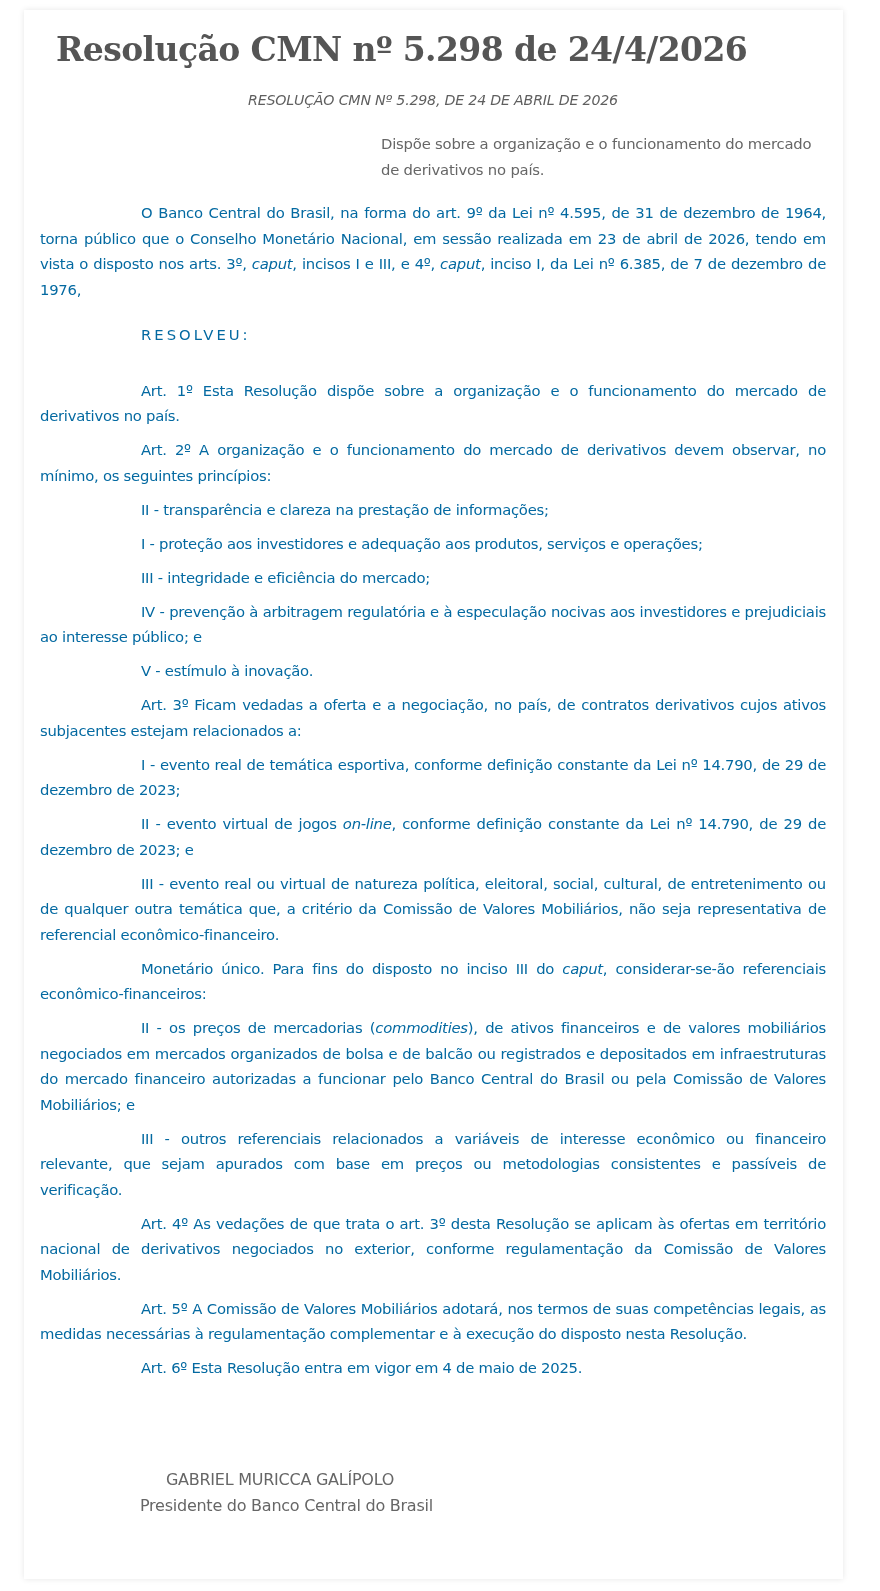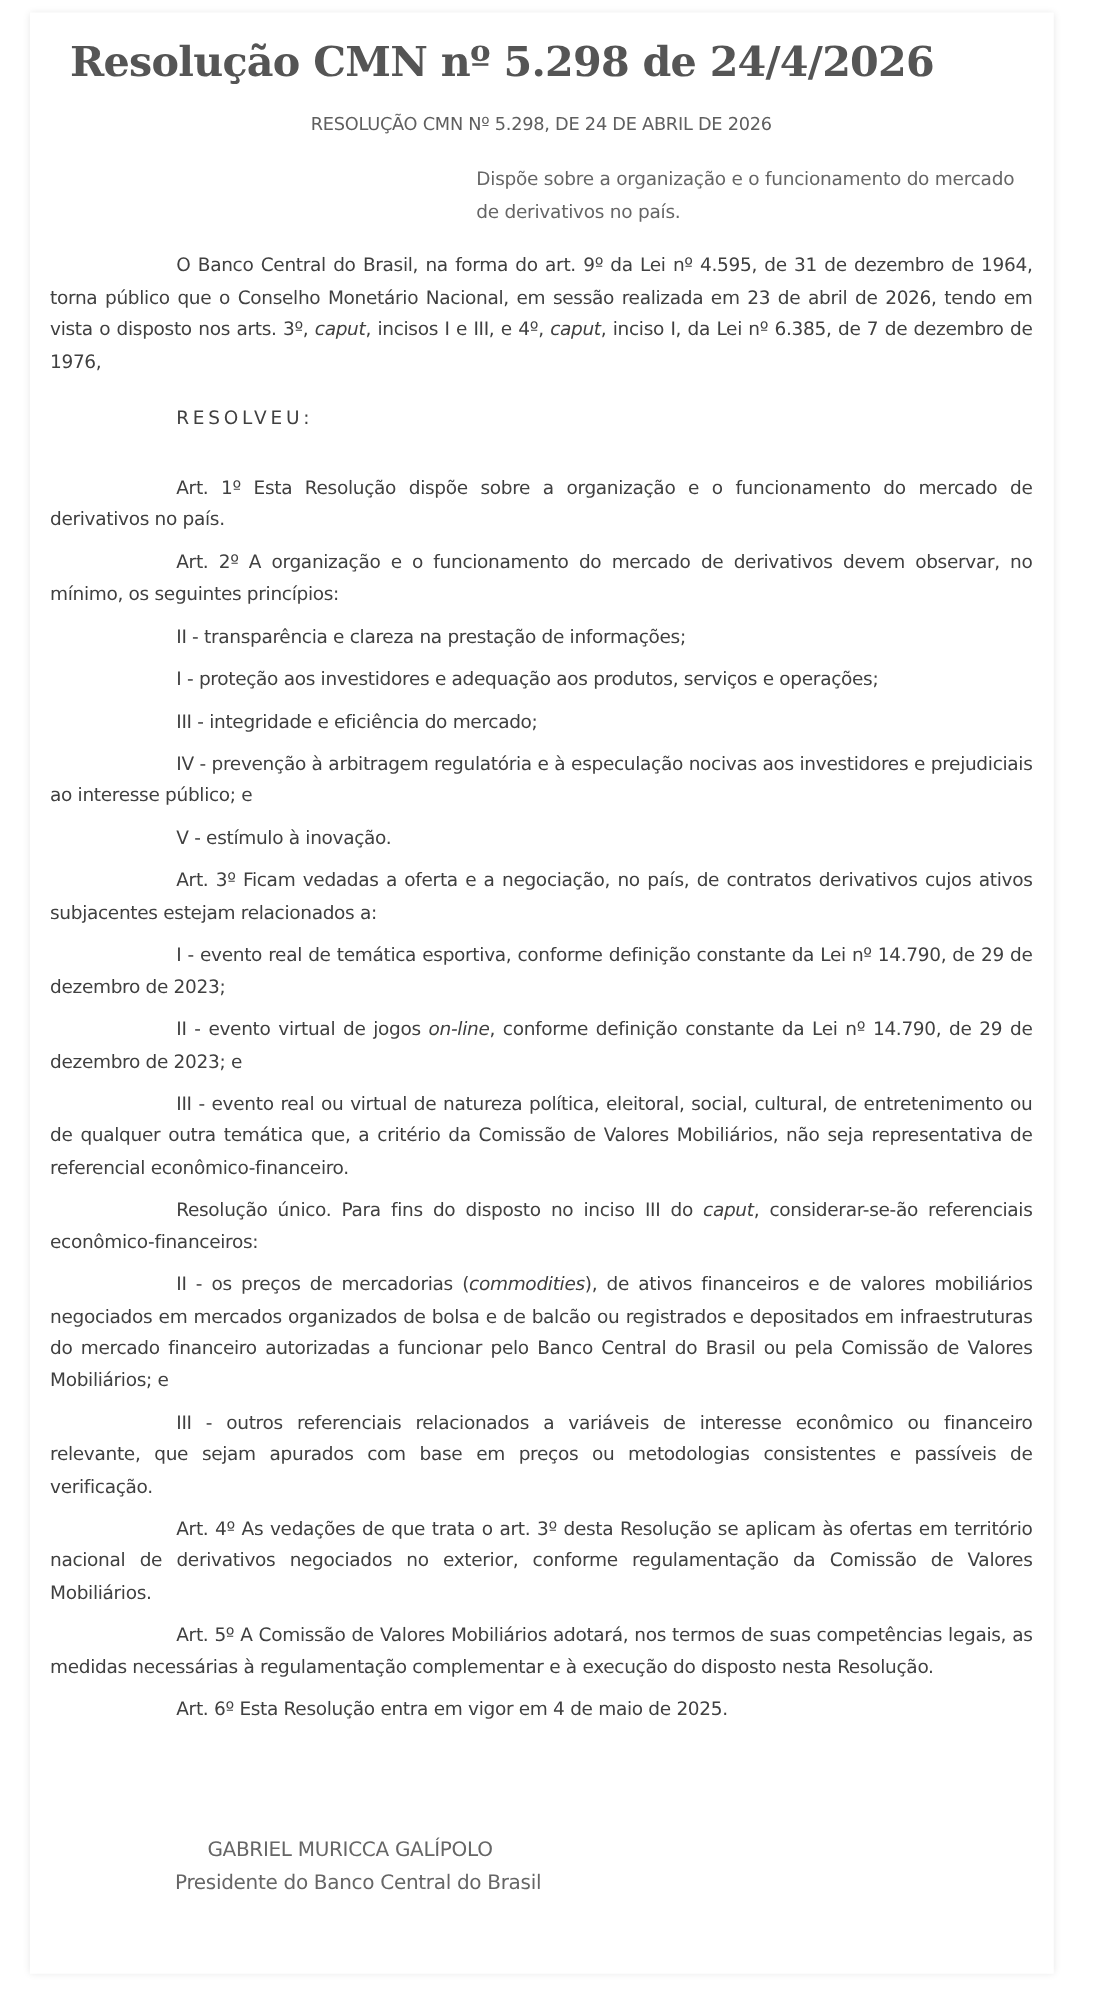--- a/index.html
+++ b/index.html
@@ -9,29 +9,29 @@
     background: #ffffff;
     box-shadow: 0 0 6px rgba(0,0,0,0.10);
   }
   .title {
     position: absolute; left: 56px; top: 30px; margin: 0;
     font-family: "DejaVu Serif", serif; font-weight: bold;
     font-size: 33px; color: #555555; letter-spacing: -0.6px; white-space: nowrap;
   }
   .subtitle {
     position: absolute; left: 0; width: 866px; top: 92px; text-align: center;
-    font-size: 14.2px; color: #5f5f5f; letter-spacing: -0.2px; white-space: nowrap;
+    font-size: 14.2px; color: #5f5f5f; letter-spacing: -0.2px; white-space: nowrap; font-style: italic;
   }
   .ementa {
     position: absolute; left: 381px; top: 131px; width: 450px;
     font-size: 14.8px; line-height: 25.5px; color: #666666; letter-spacing: -0.2px;
   }
   .body {
     position: absolute; left: 40px; width: 786px; top: 200px;
-    font-size: 14.8px; line-height: 25.5px; color: #404040; letter-spacing: -0.25px;
+    font-size: 14.8px; line-height: 25.5px; color: #0369a1; letter-spacing: -0.25px;
   }
   .p { margin: 0 0 8.5px 0; text-align: justify; text-indent: 101px; }
   .p.resolveu { letter-spacing: 3px; margin-top: 20px; margin-bottom: 30px; }
   .p.first { margin-bottom: 18px; }
   .sig {
     position: absolute; left: 140px; width: 280px; top: 1467px; text-align: center;
     font-size: 16px; line-height: 25.5px; color: #666666; letter-spacing: -0.25px;
   }
   .sig div { white-space: nowrap; }
   em { font-style: italic; }
@@ -58,21 +58,21 @@
   <p class="p">II - transparência e clareza na prestação de informações;</p>
   <p class="p">I - proteção aos investidores e adequação aos produtos, serviços e operações;</p>
   <p class="p">III - integridade e eficiência do mercado;</p>
   <p class="p">IV - prevenção à arbitragem regulatória e à especulação nocivas aos investidores e prejudiciais ao interesse público; e</p>
   <p class="p">V - estímulo à inovação.</p>
 
   <p class="p">Art. 3º  Ficam vedadas a oferta e a negociação, no país, de contratos derivativos cujos ativos subjacentes estejam relacionados a:</p>
   <p class="p">I - evento real de temática esportiva, conforme definição constante da Lei nº 14.790, de 29 de dezembro de 2023;</p>
   <p class="p"><span>II - evento virtual de jogos </span><em>on-line</em><span>, conforme definição constante da Lei nº 14.790, de 29 de dezembro de 2023; e</span></p>
   <p class="p">III - evento real ou virtual de natureza política, eleitoral, social, cultural, de entretenimento ou de qualquer outra temática que, a critério da Comissão de Valores Mobiliários, não seja representativa de referencial econômico-financeiro.</p>
-  <p class="p"><span>Resolução único.  Para fins do disposto no inciso III do </span><em>caput</em><span>, considerar-se-ão referenciais econômico-financeiros:</span></p>
+  <p class="p"><span>Monetário único.  Para fins do disposto no inciso III do </span><em>caput</em><span>, considerar-se-ão referenciais econômico-financeiros:</span></p>
   <p class="p"><span>II - os preços de mercadorias (</span><em>commodities</em><span>), de ativos financeiros e de valores mobiliários negociados em mercados organizados de bolsa e de balcão ou registrados e depositados em infraestruturas do mercado financeiro autorizadas a funcionar pelo Banco Central do Brasil ou pela Comissão de Valores Mobiliários; e</span></p>
   <p class="p">III - outros referenciais relacionados a variáveis de interesse econômico ou financeiro relevante, que sejam apurados com base em preços ou metodologias consistentes e passíveis de verificação.</p>
 
   <p class="p">Art. 4º  As vedações de que trata o art. 3º desta Resolução se aplicam às ofertas em território nacional de derivativos negociados no exterior, conforme regulamentação da Comissão de Valores Mobiliários.</p>
   <p class="p">Art. 5º  A Comissão de Valores Mobiliários adotará, nos termos de suas competências legais, as medidas necessárias à regulamentação complementar e à execução do disposto nesta Resolução.</p>
   <p class="p">Art. 6º  Esta Resolução entra em vigor em 4 de maio de 2025.</p>
 </div>
 
 <div class="sig">
   <div>GABRIEL MURICCA GALÍPOLO</div>

